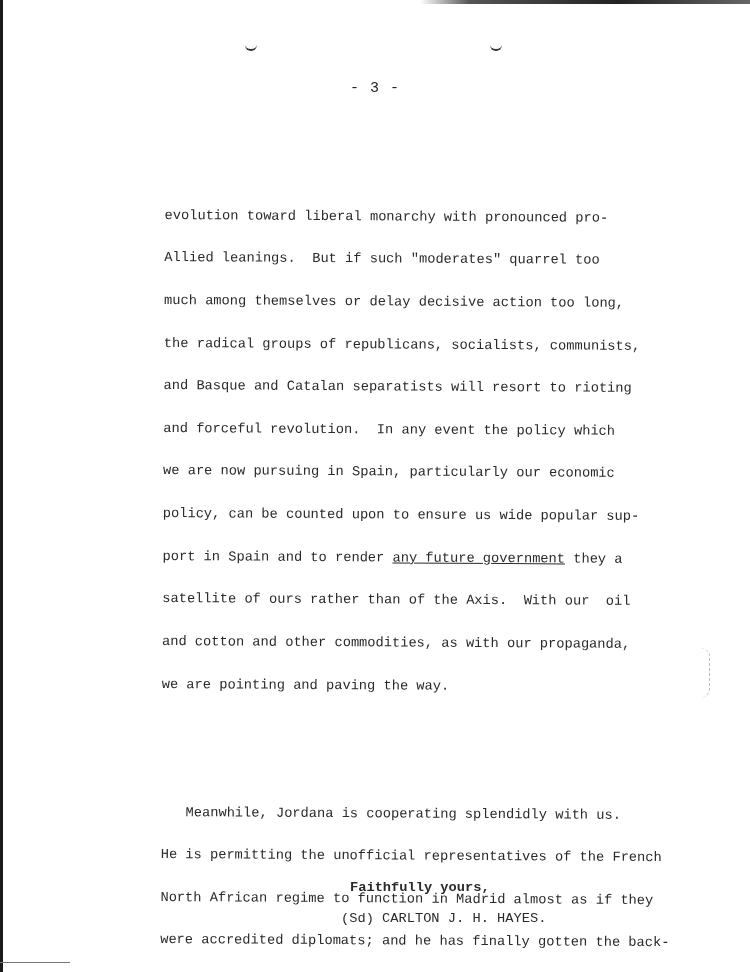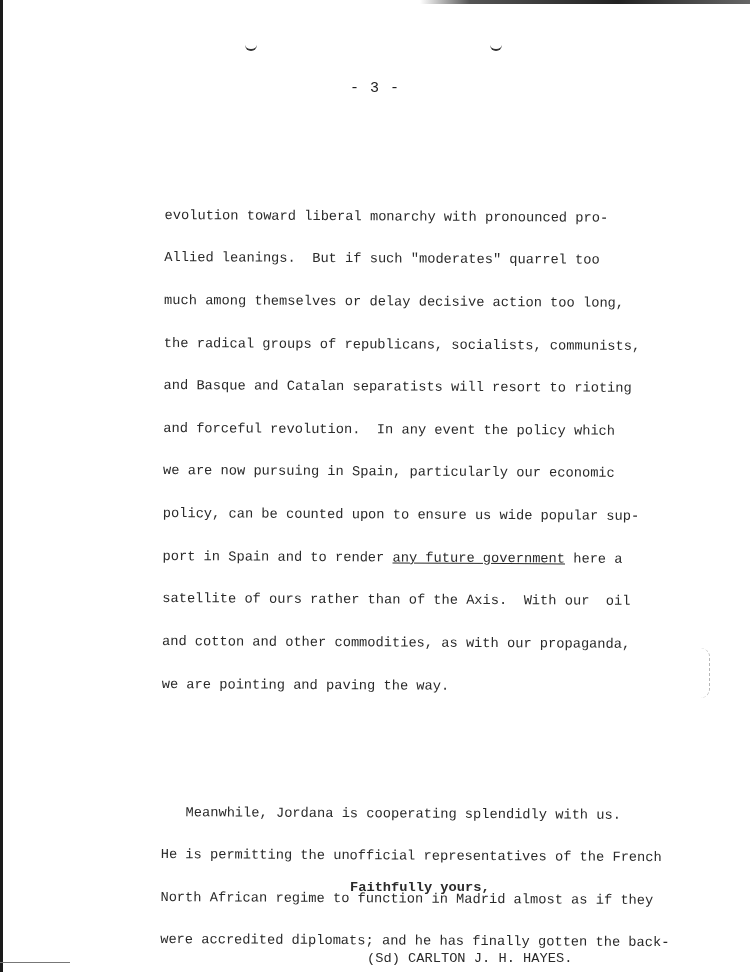--- a/index.html
+++ b/index.html
@@ -94,21 +94,21 @@
 <div class="body-text">
   <div class="para">
     <span class="line">evolution toward liberal monarchy with pronounced pro-</span>
     <span class="line">Allied leanings.  But if such "moderates" quarrel too</span>
     <span class="line">much among themselves or delay decisive action too long,</span>
     <span class="line">the radical groups of republicans, socialists, communists,</span>
     <span class="line">and Basque and Catalan separatists will resort to rioting</span>
     <span class="line">and forceful revolution.  In any event the policy which</span>
     <span class="line">we are now pursuing in Spain, particularly our economic</span>
     <span class="line">policy, can be counted upon to ensure us wide popular sup-</span>
-    <span class="line"><span>port in Spain and to render </span><span class="underline">any future government</span><span> here a</span></span>
+    <span class="line"><span>port in Spain and to render </span><span class="underline">any future government</span><span> they a</span></span>
     <span class="line">satellite of ours rather than of the Axis.  With our  oil</span>
     <span class="line">and cotton and other commodities, as with our propaganda,</span>
     <span class="line">we are pointing and paving the way.</span>
   </div>
 
   <div class="para">
     <span class="line">   Meanwhile, Jordana is cooperating splendidly with us.</span>
     <span class="line">He is permitting the unofficial representatives of the French</span>
     <span class="line">North African regime to function in Madrid almost as if they</span>
     <span class="line">were accredited diplomats; and he has finally gotten the back-</span>
@@ -125,13 +125,13 @@
   </div>
 
   
 
   
 
   
 </div>
 
 <div class="closing" style="left:350px; top:880px;font-weight:bold;">Faithfully yours,</div>
-<div class="closing" style="left:367px; top:911px;margin-top:40px;">(Sd) CARLTON J. H. HAYES.</div>
+<div class="closing" style="left:341px; top:911px;">(Sd) CARLTON J. H. HAYES.</div>
 
 </body></html>

